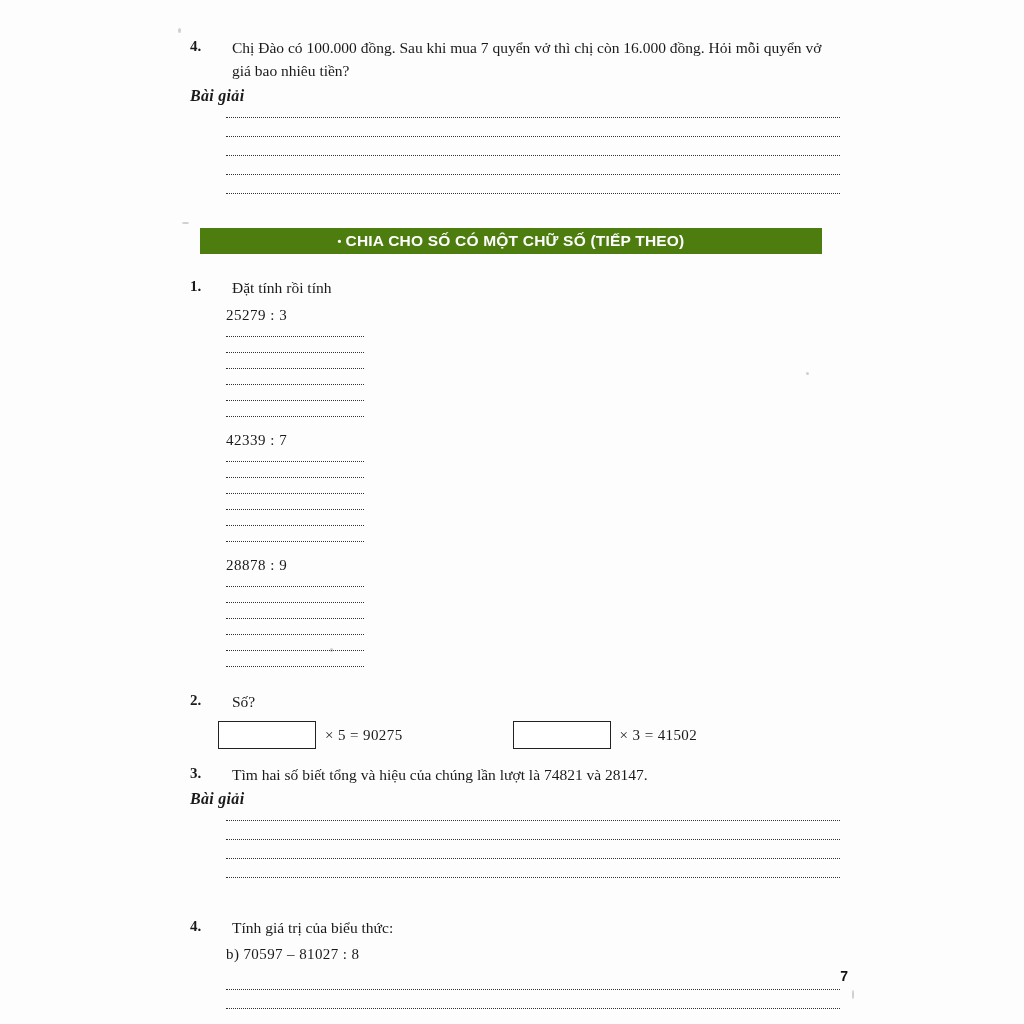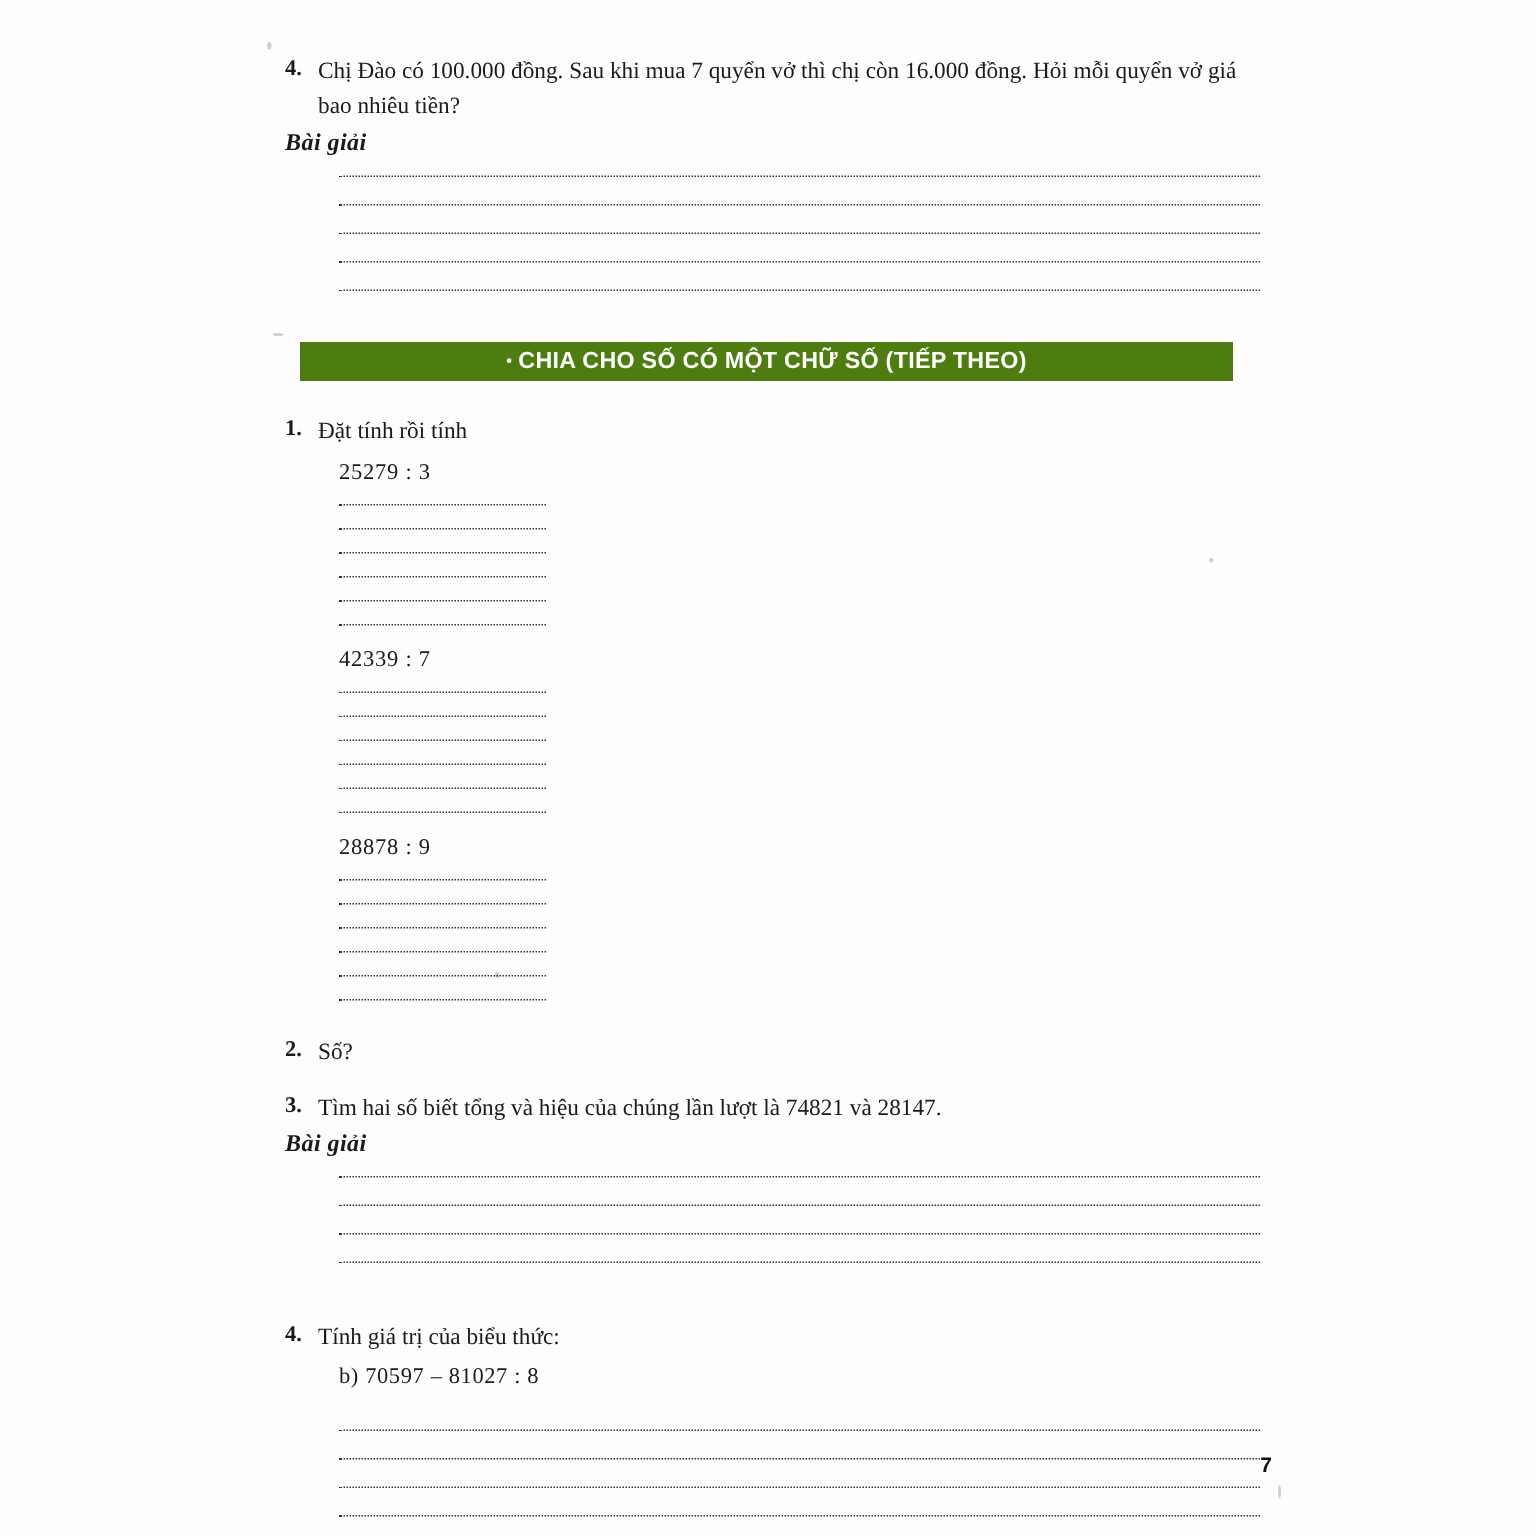--- a/index.html
+++ b/index.html
@@ -44,20 +44,21 @@
     flex: 0 0 22px;
     text-align: left;
     font-size: 15px;
   }
   .q-body {
     flex: 1;
   }
   .q-text {
     font-size: 15.5px;
     line-height: 1.5;
+    margin-left: 20px;
   }
 
   .bai-giai {
     text-align: left;
     font-weight: bold;
     font-style: italic;
     font-size: 16px;
     margin-top: 4px;
     margin-bottom: 6px;
     letter-spacing: 0.3px;
@@ -242,20 +243,27 @@
     </div>
 
     <div class="spacer-8"></div>
     <div class="q-row">
       <div class="q-num">2.</div>
       <div class="q-body">
         <div class="q-text">Số?</div>
       </div>
     </div>
 
+    <div class="boxrow">
+      <div class="box"></div>
+      <div class="box-eq">× 5 = 90275</div>
+      <div class="boxgap"></div>
+      <div class="box"></div>
+      <div class="box-eq">× 3 = 41502</div>
+    </div>
 
     <div class="spacer-14"></div>
     <div class="q-row">
       <div class="q-num">3.</div>
       <div class="q-body">
         <div class="q-text">Tìm hai số biết tổng và hiệu của chúng lần lượt là 74821 và 28147.</div>
       </div>
     </div>
     <div class="bai-giai">Bài giải</div>
     <div class="lines-block">

